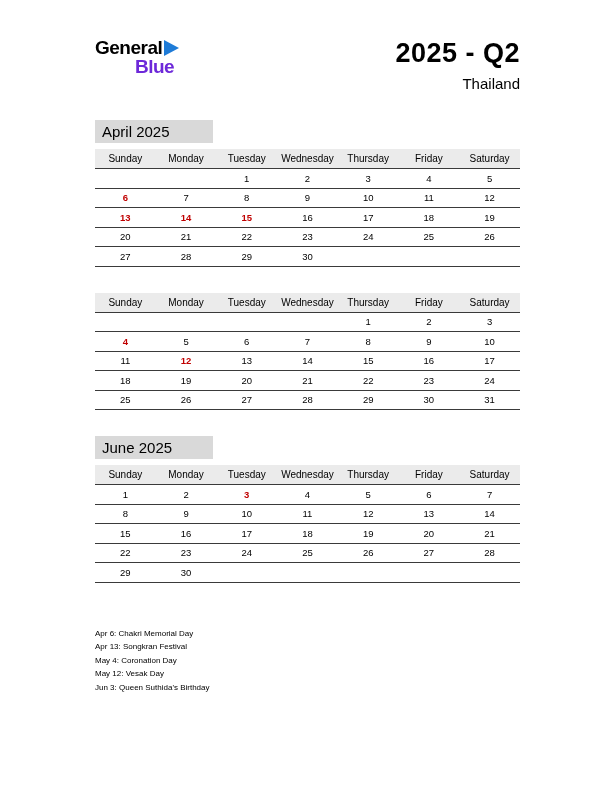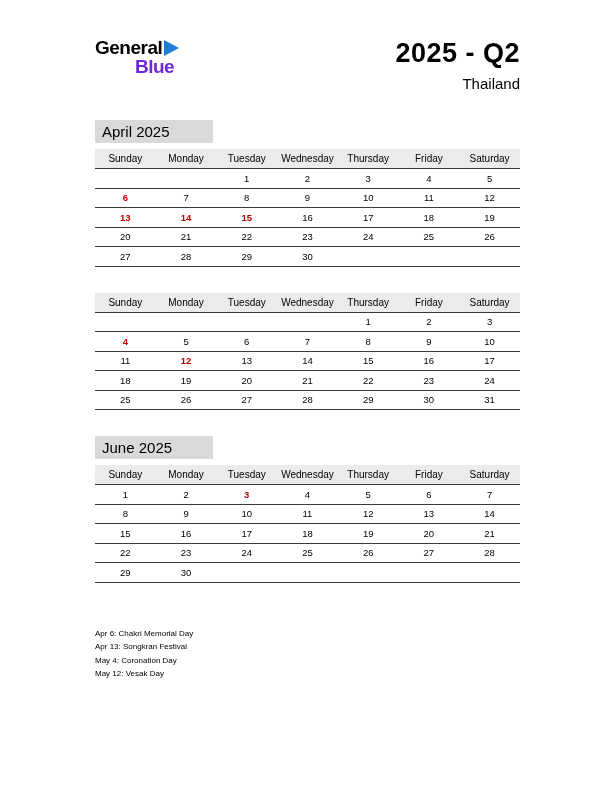--- a/index.html
+++ b/index.html
@@ -311,15 +311,16 @@
           </tbody>
         </table>
       </div>
     </div>
 
   <div class="notes" id="holiday-notes">
       <div class="note-line">Apr 6: Chakri Memorial Day</div>
       <div class="note-line">Apr 13: Songkran Festival</div>
       <div class="note-line">May 4: Coronation Day</div>
       <div class="note-line">May 12: Vesak Day</div>
+      <div class="note-line">Jun 3: Queen Suthida's Birthday</div>
     </div>
 
 </div>
 
 </body></html>

